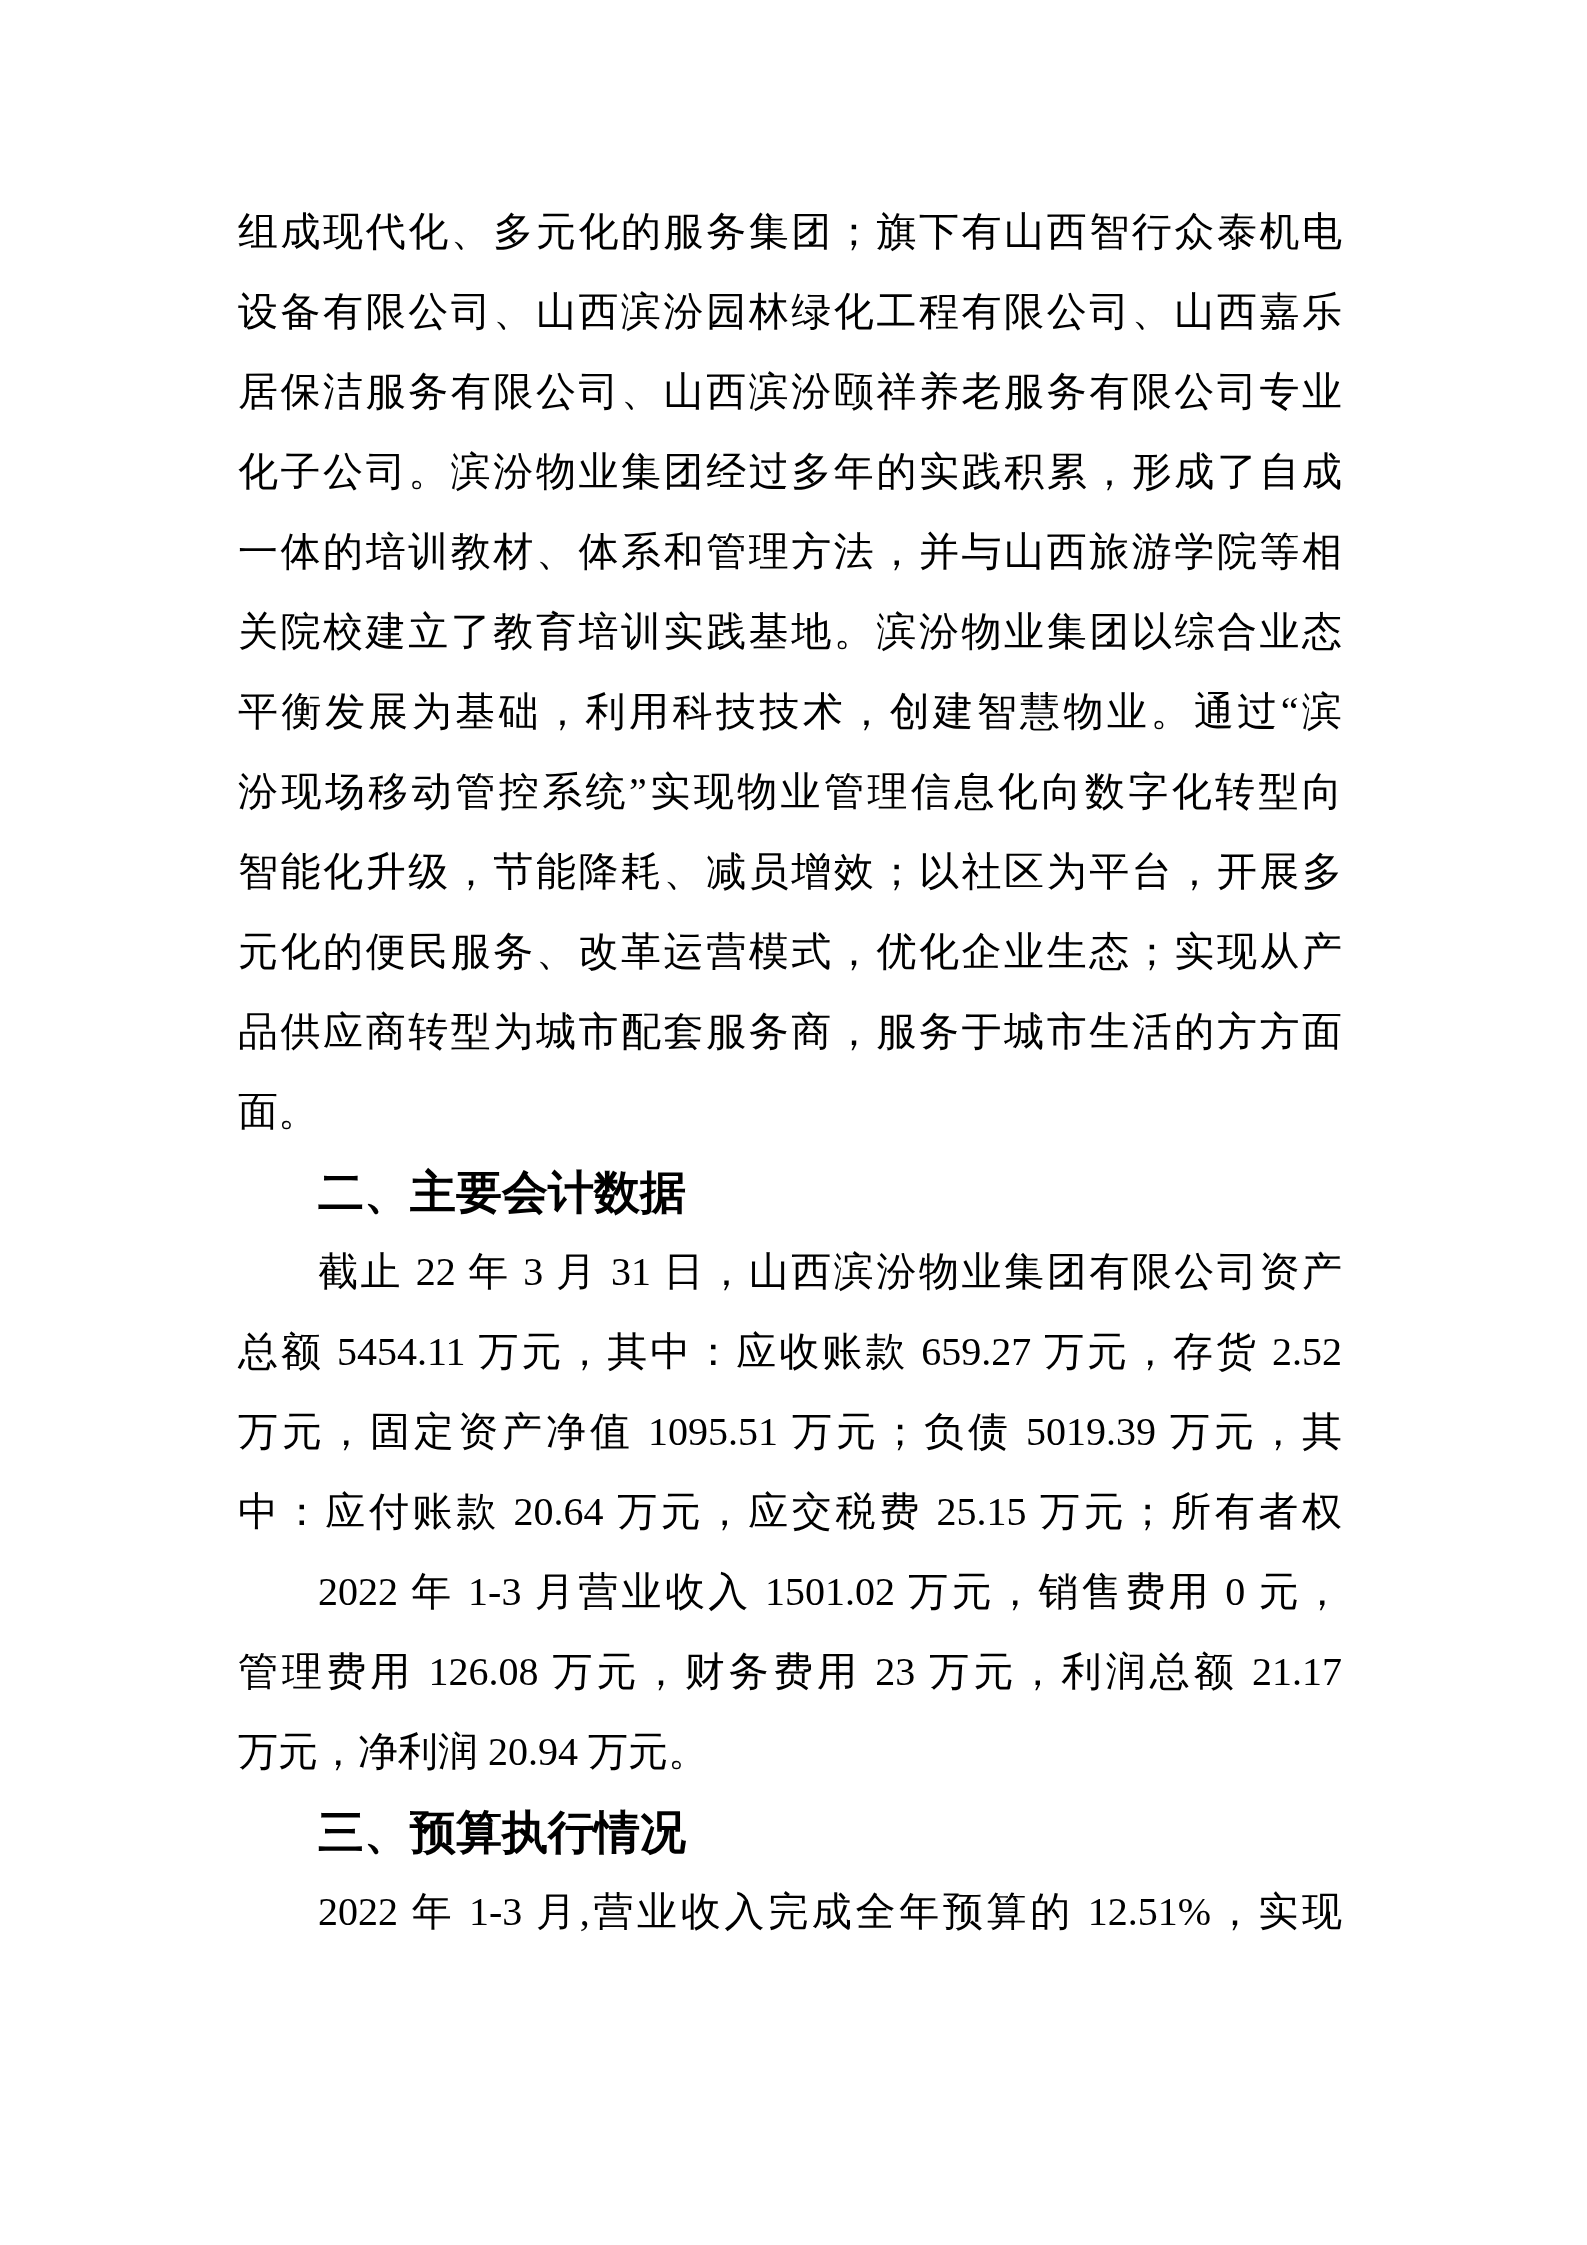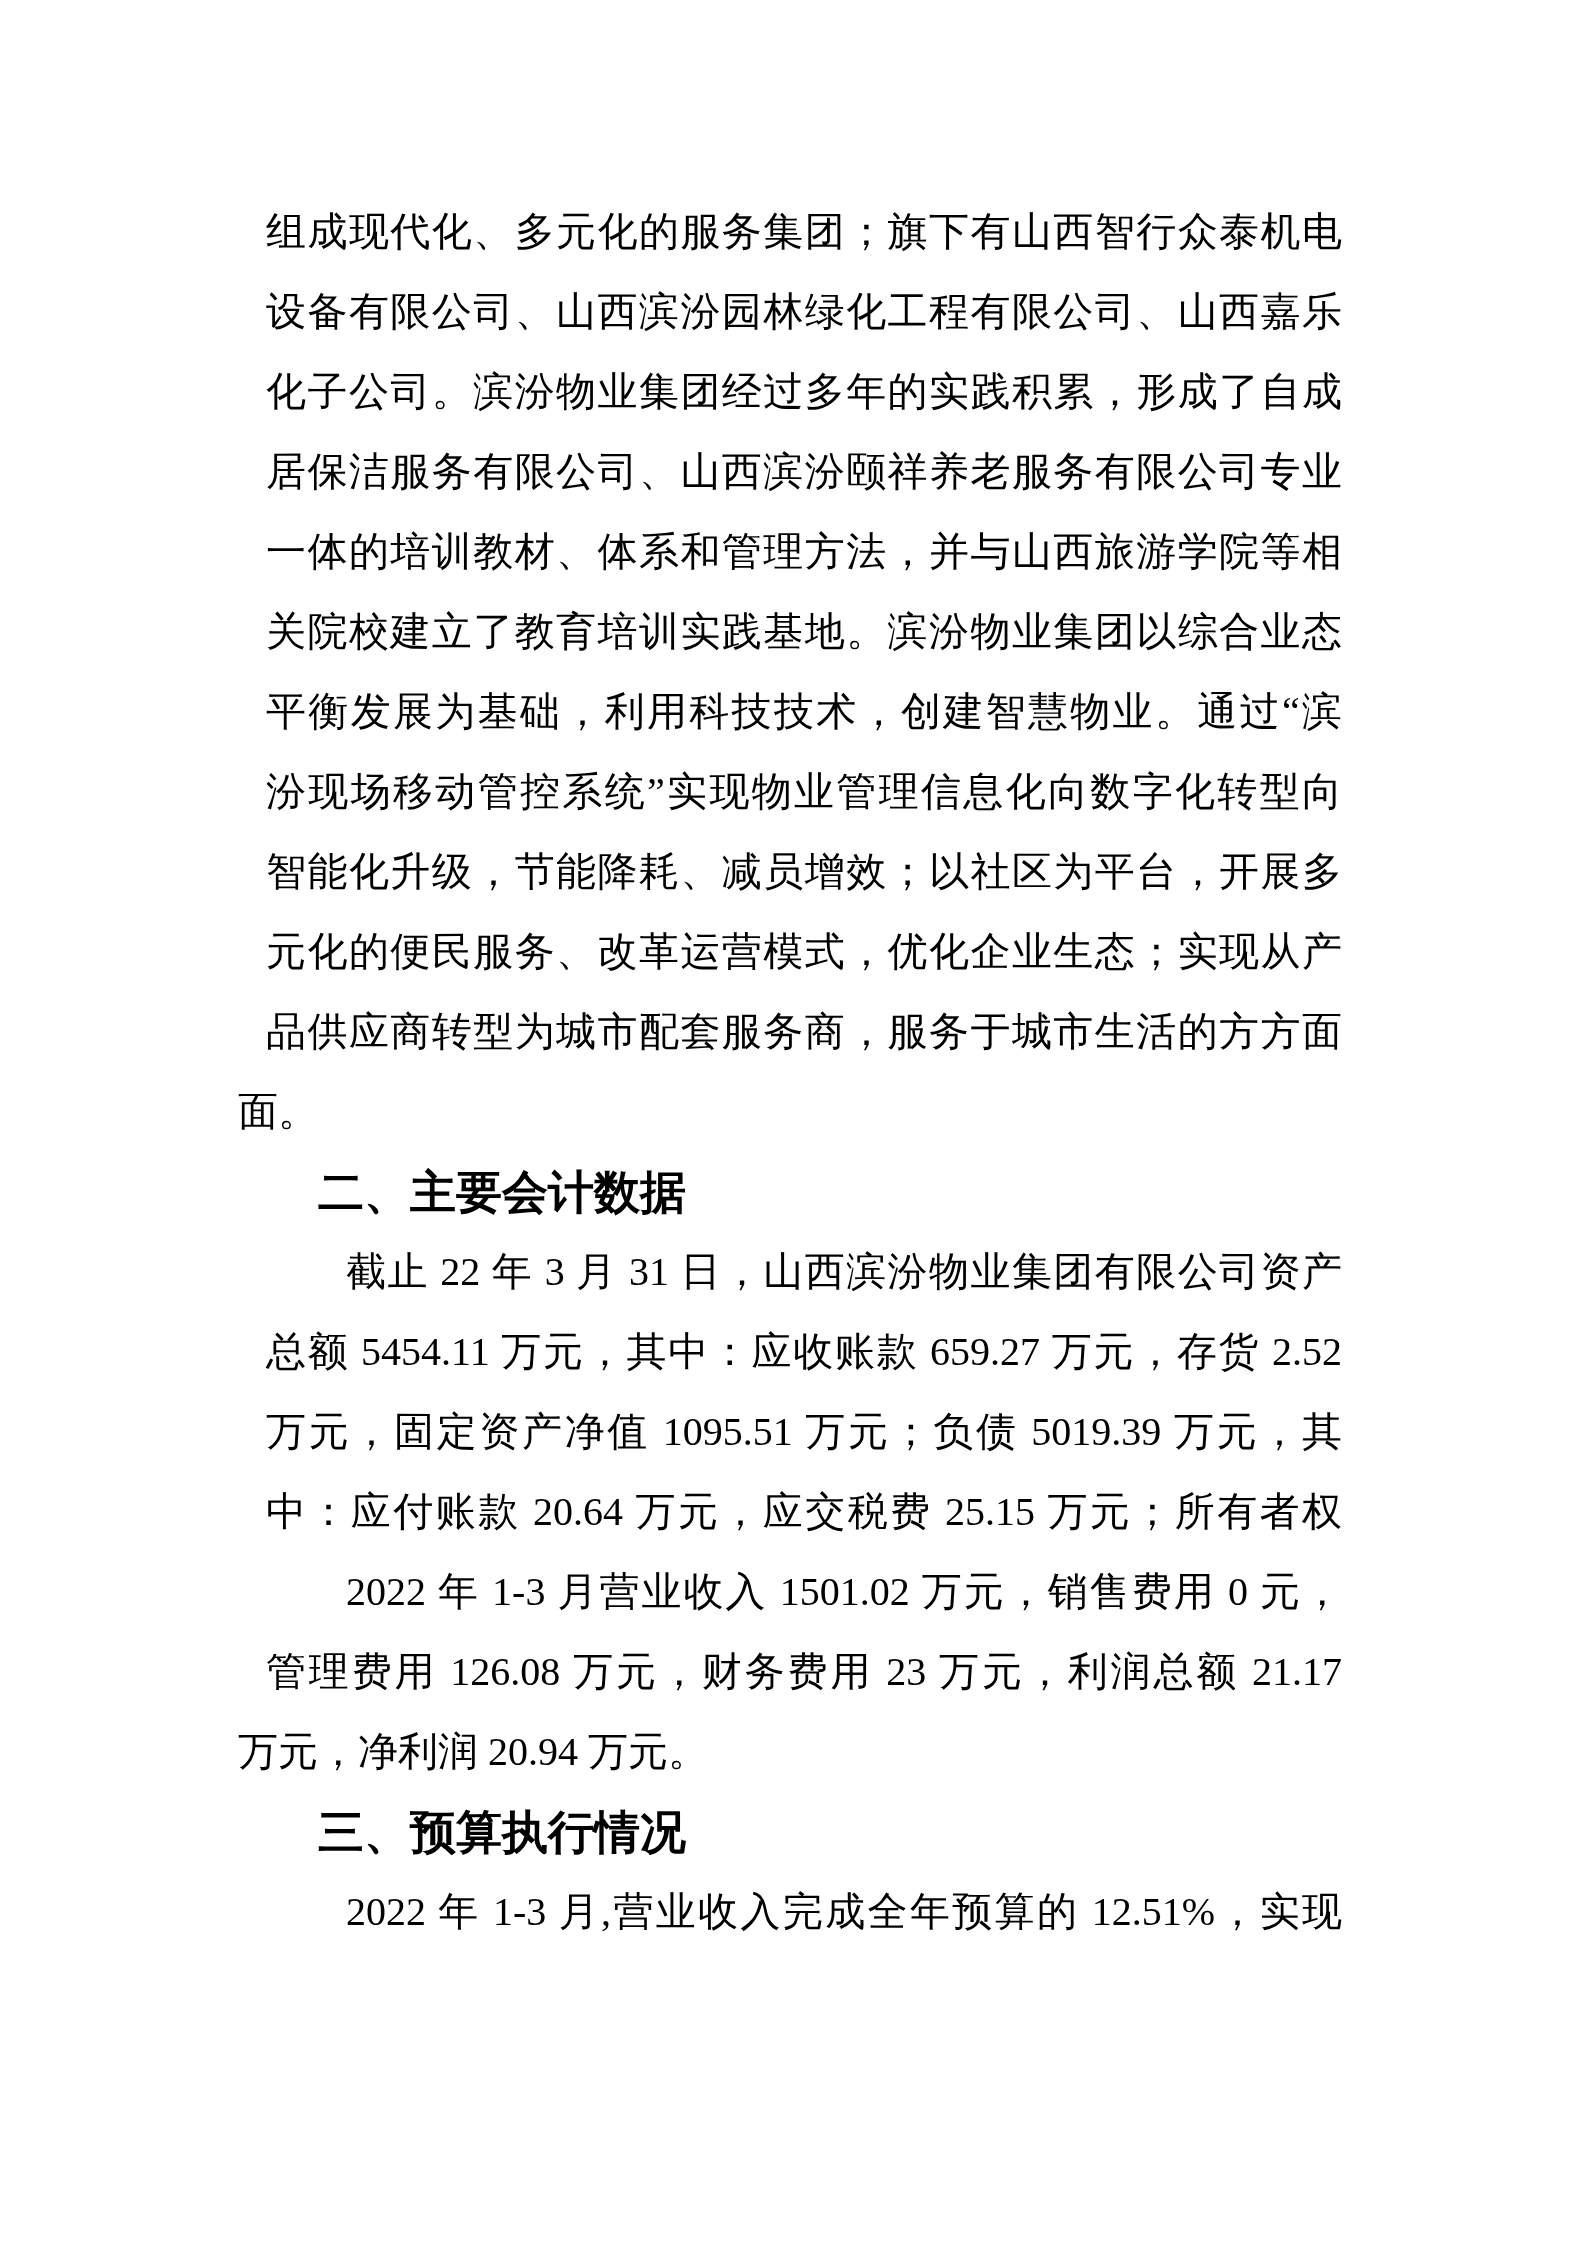--- a/index.html
+++ b/index.html
@@ -27,42 +27,41 @@
     line-height: 80px;
     min-height: 80px;
     white-space: pre-wrap;
     color: #000000;
   }
   
   .j {
     text-align: justify;
     text-align-last: justify;
     text-justify: inter-character;
-    margin-left: 28px;
   }
   
   .indent {
     text-indent: 80px;
   }
   .heading {
     font-family: "Liberation Sans", "DejaVu Sans", sans-serif;
     font-weight: bold;
     font-size: 46px;
   }
 </style>
 </head>
 <body>
 
 <div class="page">
   <div class="textblock">
 
     <div class="line j">组成现代化、多元化的服务集团；旗下有山西智行众泰机电</div>
     <div class="line j">设备有限公司、山西滨汾园林绿化工程有限公司、山西嘉乐</div>
+    <div class="line j">居保洁服务有限公司、山西滨汾颐祥养老服务有限公司专业</div>
     <div class="line j">化子公司。滨汾物业集团经过多年的实践积累，形成了自成</div>
-    <div class="line j">居保洁服务有限公司、山西滨汾颐祥养老服务有限公司专业</div>
     <div class="line j">一体的培训教材、体系和管理方法，并与山西旅游学院等相</div>
     <div class="line j">关院校建立了教育培训实践基地。滨汾物业集团以综合业态</div>
     <div class="line j">平衡发展为基础，利用科技技术，创建智慧物业。通过“滨</div>
     <div class="line j">汾现场移动管控系统”实现物业管理信息化向数字化转型向</div>
     <div class="line j">智能化升级，节能降耗、减员增效；以社区为平台，开展多</div>
     <div class="line j">元化的便民服务、改革运营模式，优化企业生态；实现从产</div>
     <div class="line j">品供应商转型为城市配套服务商，服务于城市生活的方方面</div>
     <div class="line">面。</div>
 
     <div class="line heading indent">二、主要会计数据</div>

